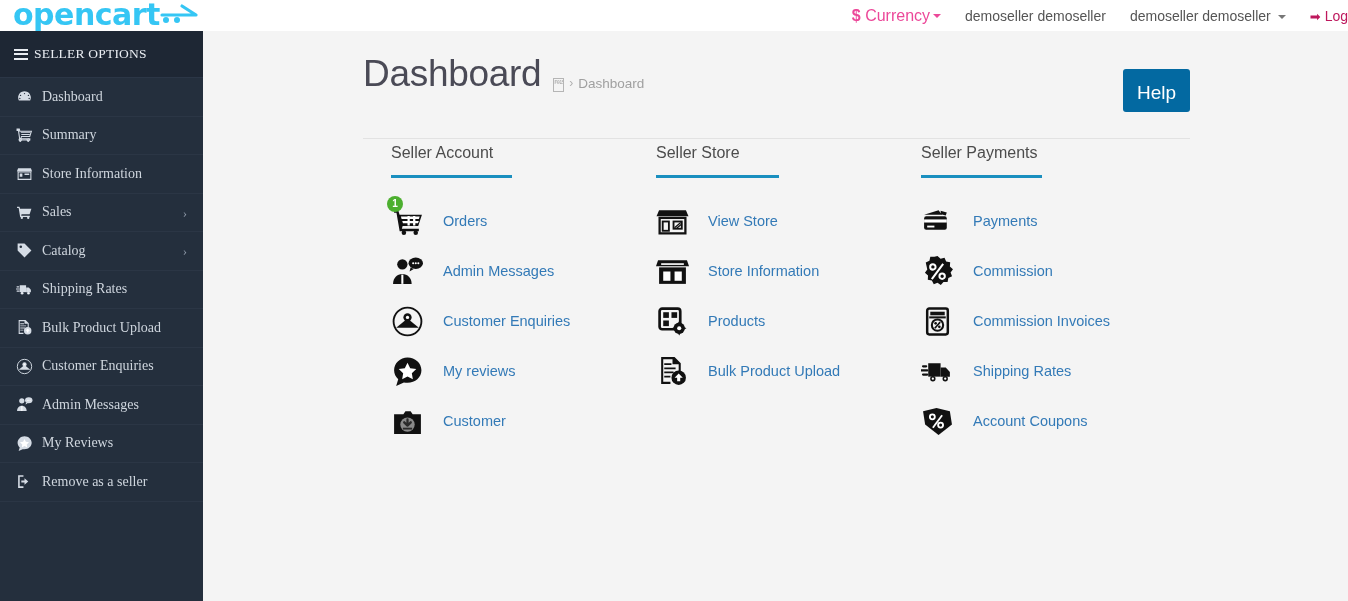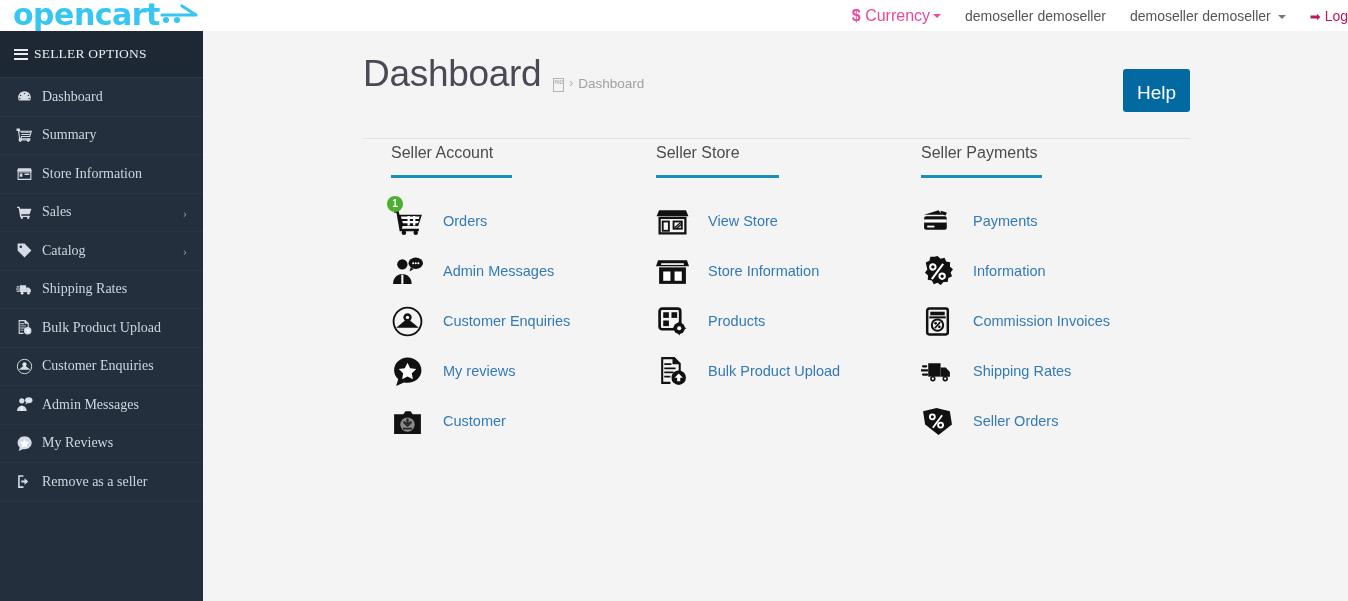--- a/index.html
+++ b/index.html
@@ -467,21 +467,21 @@
               </span>
               <span class="ilabel">Payments</span>
             </div>
             <div class="item">
               <span class="iwrap">
                 <svg width="33" height="33" viewBox="0 0 32 32" fill="#111">
                   <path d="M16 1l3 2.6 3.8-1 1.6 3.7 3.9.8-.3 4 3 2.6-2.3 3.2 1.4 3.7-3.6 1.8-.7 3.9-4-.2-2.6 3-3.2-2.3-3.6 1.5-1.9-3.6-3.9-.8.2-4-3-2.6 2.3-3.2L4.6 7.3l3.6-1.8L9 1.6l4 .2L16 1z"></path>
                   <path d="M11.5 9a2.6 2.6 0 1 1 0 5.2 2.6 2.6 0 0 1 0-5.2zm9 9a2.6 2.6 0 1 1 0 5.2 2.6 2.6 0 0 1 0-5.2zM21.5 8.5l-11 15" stroke="#fff" stroke-width="2" fill="none"></path>
                 </svg>
               </span>
-              <span class="ilabel">Information</span>
+              <span class="ilabel">Commission</span>
             </div>
             <div class="item">
               <span class="iwrap">
                 <svg width="33" height="33" viewBox="0 0 32 32" fill="#111">
                   <rect x="6" y="3.5" width="20" height="25" rx="2" fill="none" stroke="#111" stroke-width="2.4"></rect>
                   <rect x="9" y="6.5" width="14" height="3.5"></rect>
                   <path d="M8 11h16v2H8z"></path>
                   <circle cx="16" cy="19.5" r="5.5" fill="none" stroke="#111" stroke-width="2"></circle>
                   <circle cx="14.2" cy="17.8" r="1.3"></circle>
                   <circle cx="17.8" cy="21.2" r="1.3"></circle>
@@ -506,20 +506,20 @@
             </div>
             <div class="item">
               <span class="iwrap">
                 <svg width="33" height="33" viewBox="0 0 32 32" fill="#111">
                   <path d="M15 3l13 3 2 13-13 10L4 19 2 6 15 3z"></path>
                   <circle cx="11" cy="11.5" r="2.4" fill="none" stroke="#fff" stroke-width="1.8"></circle>
                   <circle cx="19" cy="19.5" r="2.4" fill="none" stroke="#fff" stroke-width="1.8"></circle>
                   <path d="M20.5 10l-9 12" stroke="#fff" stroke-width="1.8"></path>
                 </svg>
               </span>
-              <span class="ilabel">Seller Orders</span>
+              <span class="ilabel">Account Coupons</span>
             </div>
           </div>
         </div>
       </div>
   </div>
 
 </div>
 
 </body></html>

